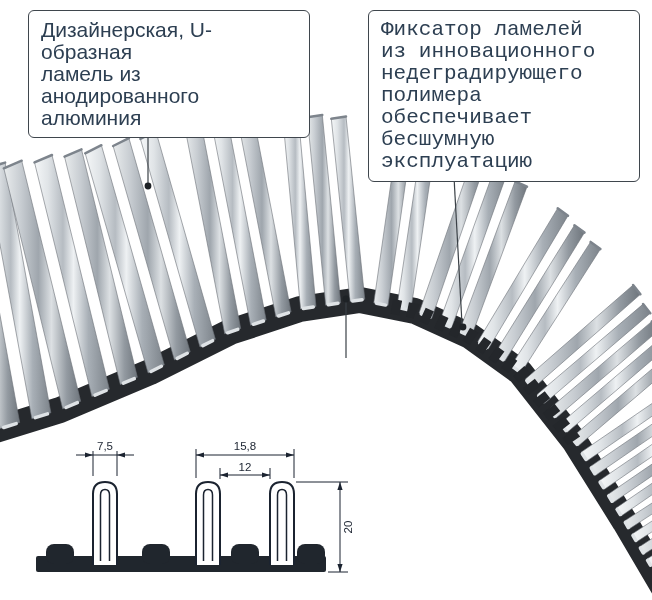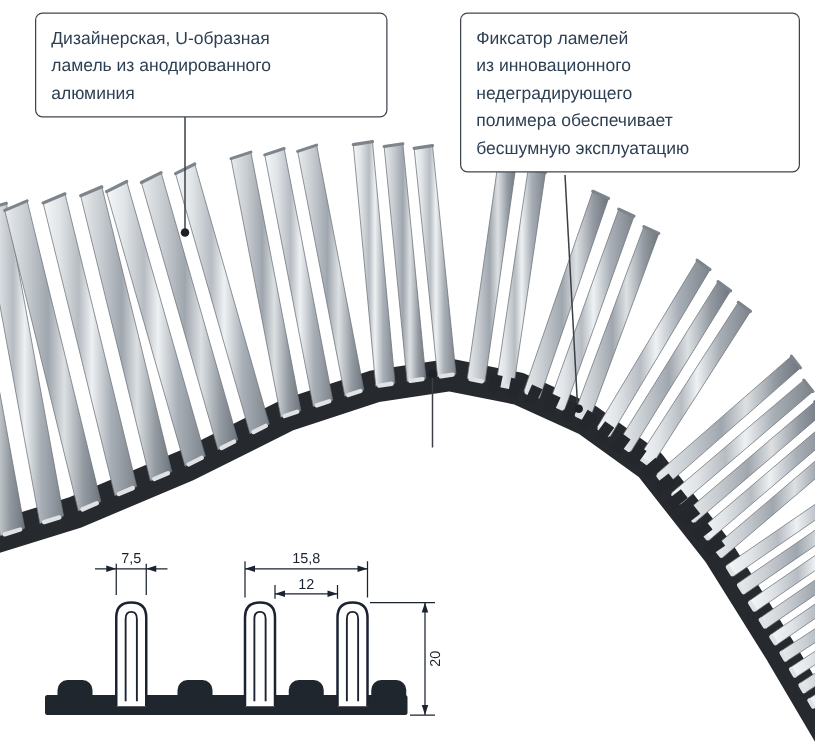--- a/index.html
+++ b/index.html
@@ -7,25 +7,25 @@
     position:relative;width:652px;height:600px;overflow:hidden;background:#ffffff;
     font-family:"Liberation Sans", sans-serif;
   }
   .stage svg{position:absolute;left:0;top:0;}
   #grille{z-index:1;}
   #leaders{z-index:3;pointer-events:none;}
   #dim{z-index:2;left:30px;top:438px;width:330px;height:160px;}
   .callout{
     position:absolute;z-index:4;box-sizing:border-box;
     background:#ffffff;border:1px solid #3f464d;border-radius:6px;
-    padding:8px 12px;color:#2d3f52;font-size:14px;line-height:22px;
+    padding:8px 12px;color:#2d3f52;font-size:21px;line-height:22px;
   }
   .callout span{white-space:pre-line;display:block;}
   #c1{left:28px;top:10px;width:282px;}
-  #c2{left:368px;top:10px;width:272px;}
+  #c2{left:368px;top:10px;width:272px;font-family:Liberation Mono, monospace;}
   #c3{left:208px;top:358px;width:247px;}
   .dimtext{font-size:11.5px;fill:#1b2330;}
 </style>
 </head>
 <body>
 
 <div class="stage">
 
   <svg id="grille" width="652" height="600" viewBox="0 0 652 600">
     <defs>

